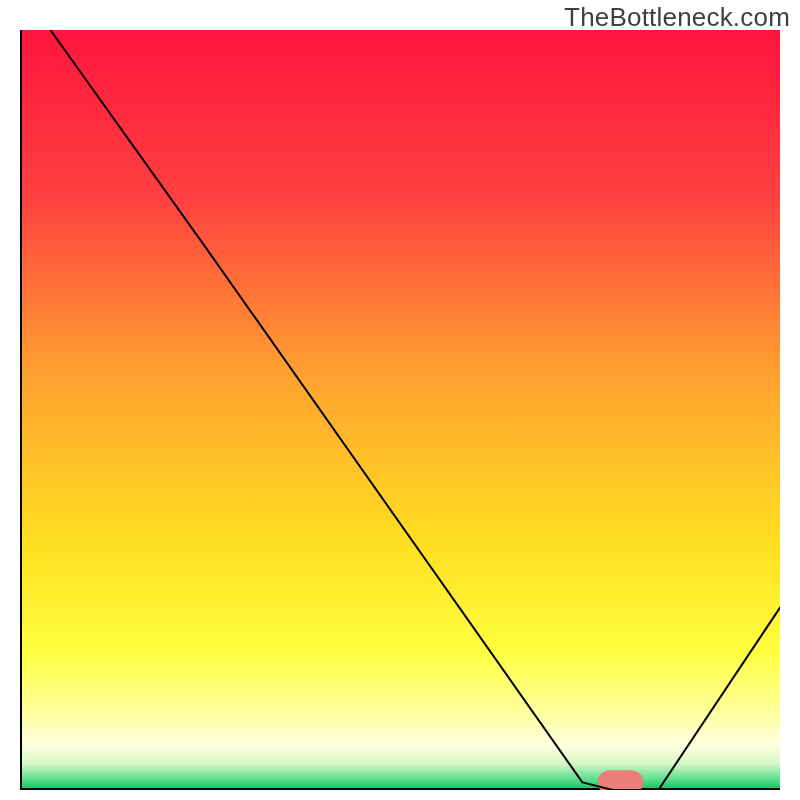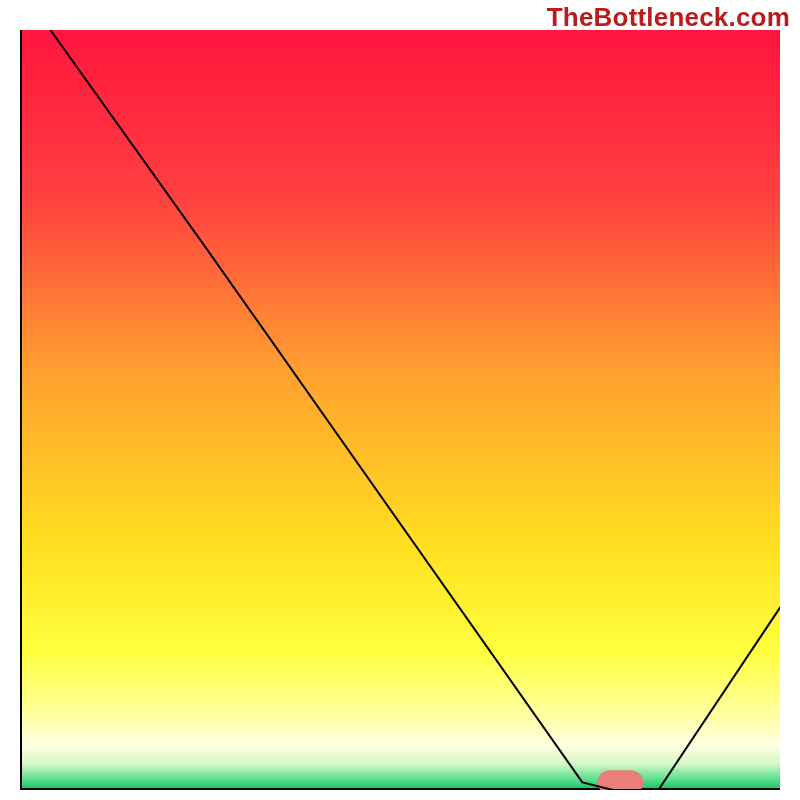--- a/index.html
+++ b/index.html
@@ -14,22 +14,22 @@
   .frame {
     position: relative;
     width: 800px;
     height: 800px;
   }
   .watermark {
     position: absolute;
     top: 2px;
     right: 10px;
     font-size: 26px;
-    color: #b91c1c;
-    font-weight: bold;
+    color: #404040;
+    font-weight: normal;
     letter-spacing: 0.2px;
     z-index: 10;
   }
   .plot-area {
     position: absolute;
     left: 20px;
     top: 30px;
     width: 760px;
     height: 760px;
   }

